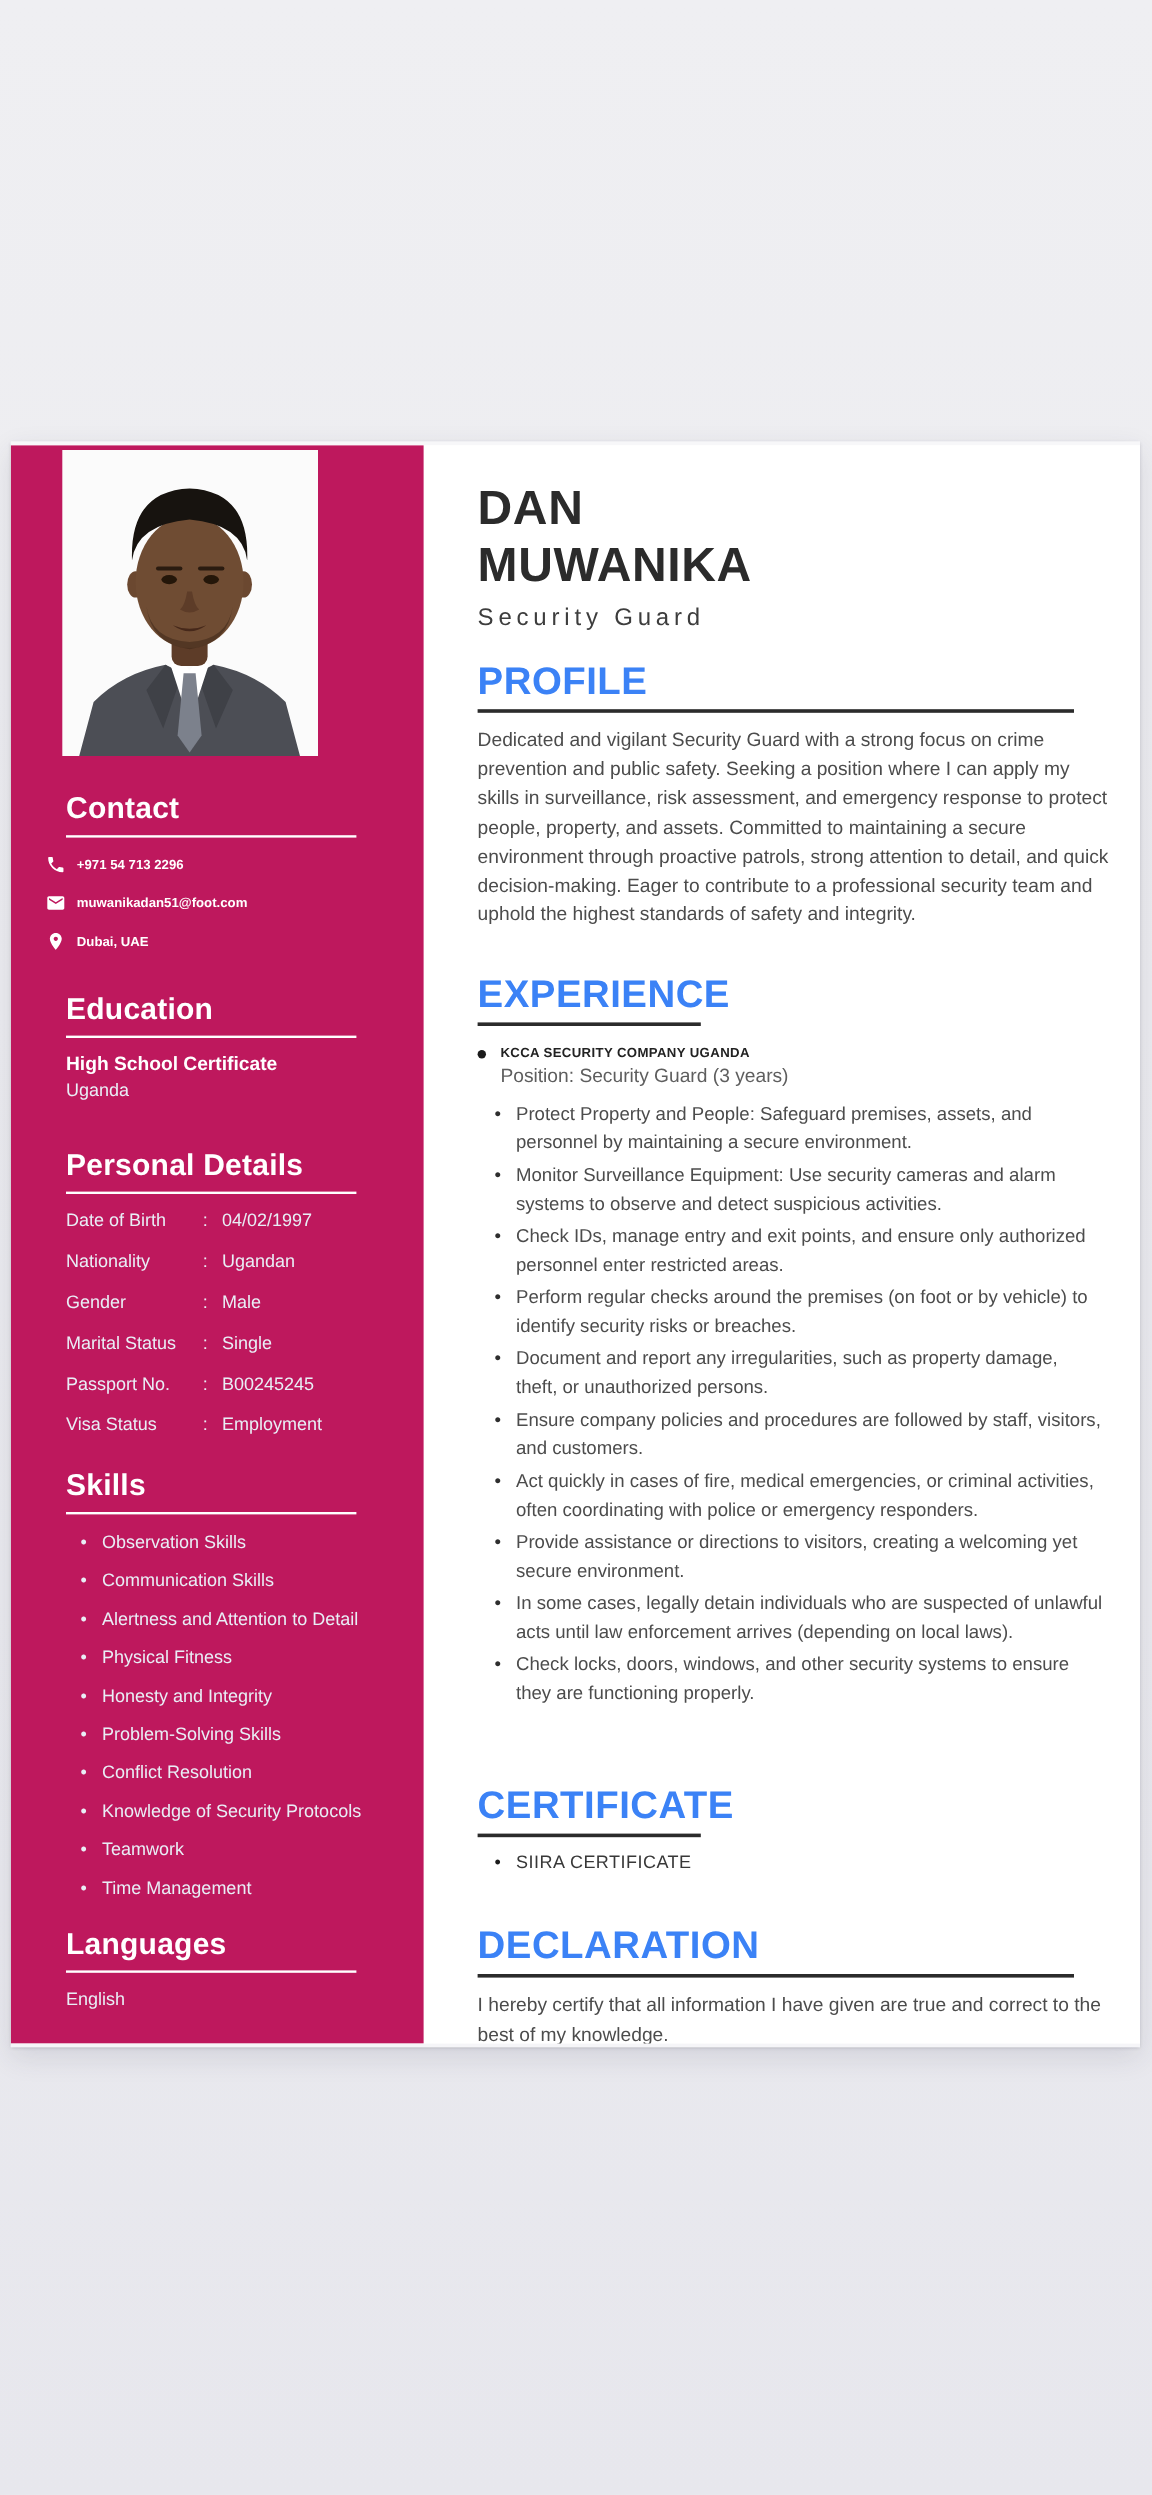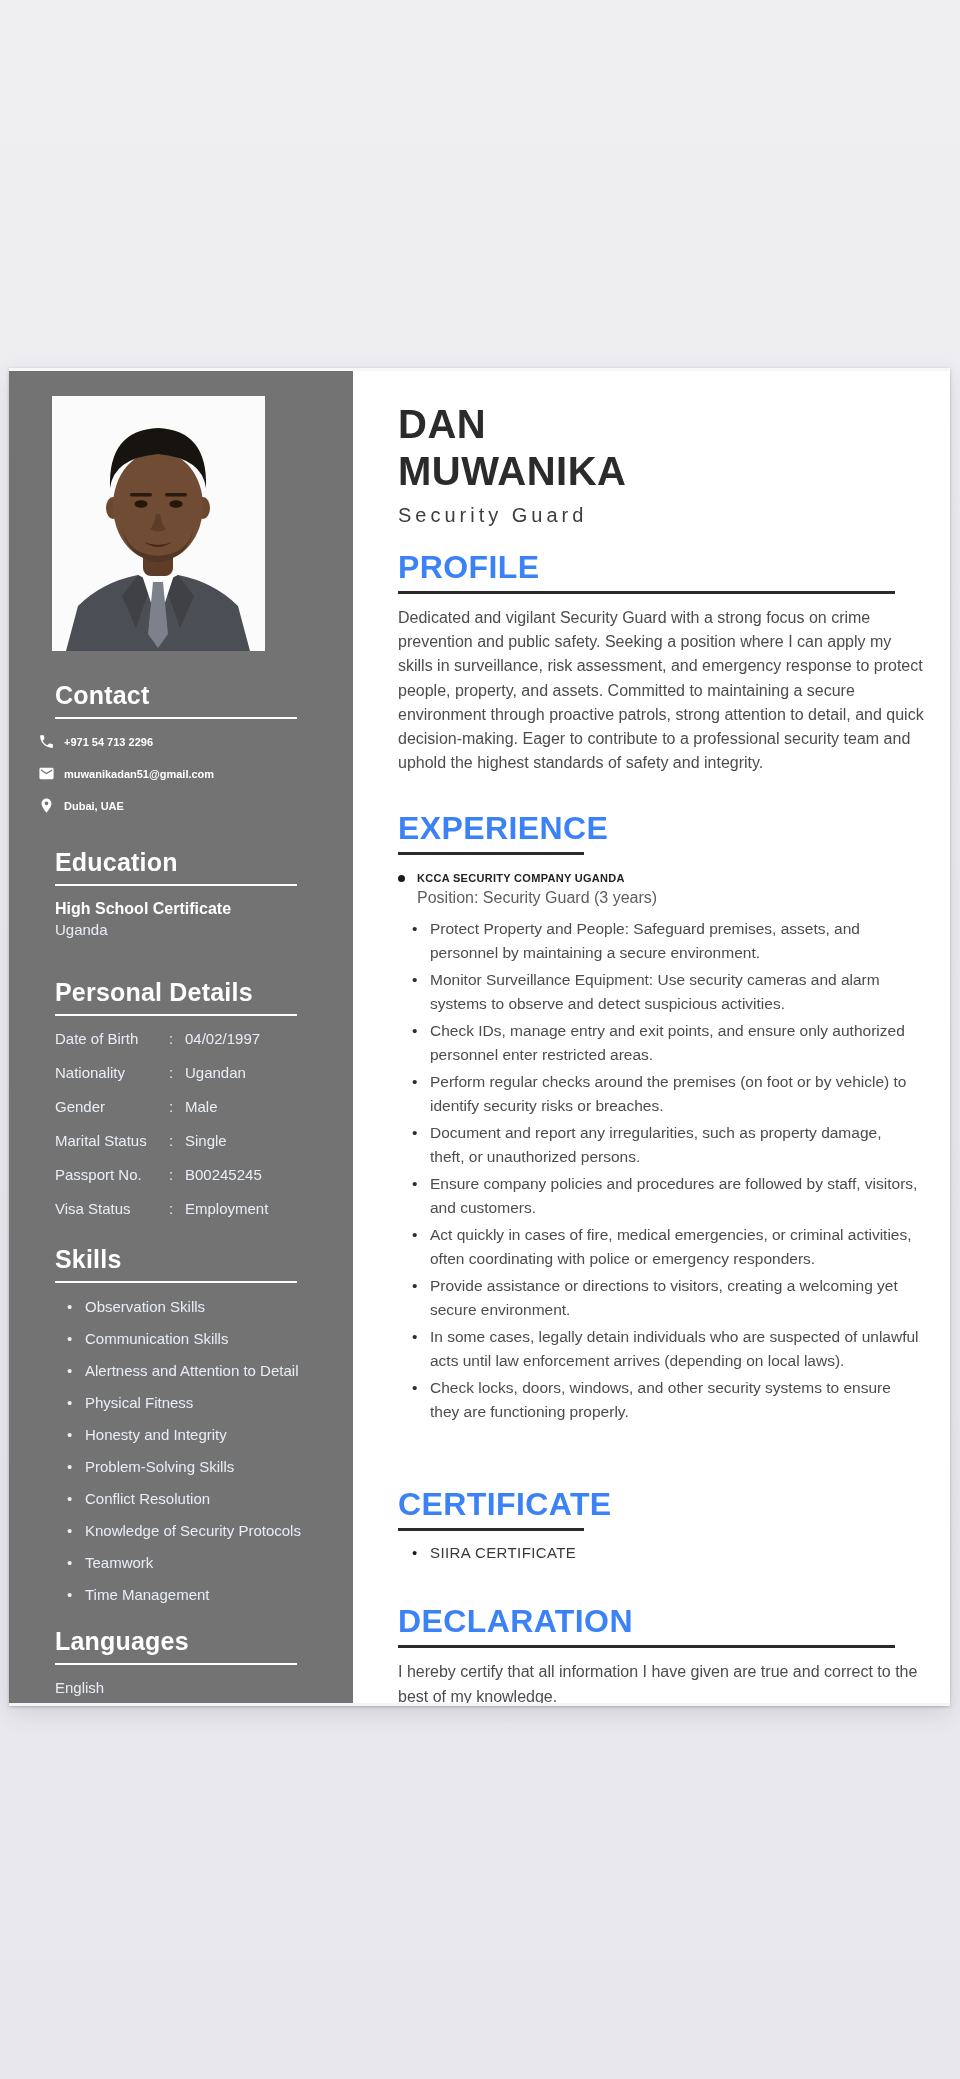--- a/index.html
+++ b/index.html
@@ -13,22 +13,22 @@
 
   .page {
     position:absolute; left:9px; top:368px; width:941px; height:1338px;
     background:#ffffff; display:flex; overflow:hidden;
     border-top:3px solid #f7f7f9; border-bottom:3px solid #f5f5f8;
     box-shadow:0 1px 3px rgba(50,50,70,.28), 0 8px 22px rgba(50,50,70,.12);
   }
 
   
   .sidebar {
-    flex:0 0 344px; width:344px; background:#737373; color:#ffffff;
-    padding:25px 24px 0 46px;
+    flex:0 0 344px; width:344px; background:#be185d; color:#ffffff;
+    padding:4px 24px 0 46px;
   }
   .photo-frame { width:213px; height:255px; margin-left:-3px; background:#fdfdfd; overflow:hidden; }
   .photo-frame svg { display:block; }
 
   .side-section { margin-top:30px; }
   h2.side-h {
     font-size:25px; font-weight:700; letter-spacing:.2px; color:#ffffff;
     padding-bottom:7px; border-bottom:2.5px solid #ffffff; width:242px;
   }
 
@@ -139,21 +139,21 @@
                 </svg>
             </span>
             <span>+971 54 713 2296</span>
           </li>
           <li>
             <span class="cicon">
               <svg viewBox="0 0 24 24">
                   <path d="M20 4H4c-1.1 0-2 .9-2 2v12c0 1.1.9 2 2 2h16c1.1 0 2-.9 2-2V6c0-1.1-.9-2-2-2zm0 4.2-8 5-8-5V6l8 5 8-5v2.2z"></path>
                 </svg>
             </span>
-            <span>muwanikadan51@gmail.com</span>
+            <span>muwanikadan51@foot.com</span>
           </li>
           <li>
             <span class="cicon">
               <svg viewBox="0 0 24 24">
                   <path d="M12 2C8.13 2 5 5.13 5 9c0 5.25 7 13 7 13s7-7.75 7-13c0-3.87-3.13-7-7-7zm0 9.5c-1.38 0-2.5-1.12-2.5-2.5S10.62 6.5 12 6.5s2.5 1.12 2.5 2.5-1.12 2.5-2.5 2.5z"></path>
                 </svg>
             </span>
             <span>Dubai, UAE</span>
           </li>
         </ul>

